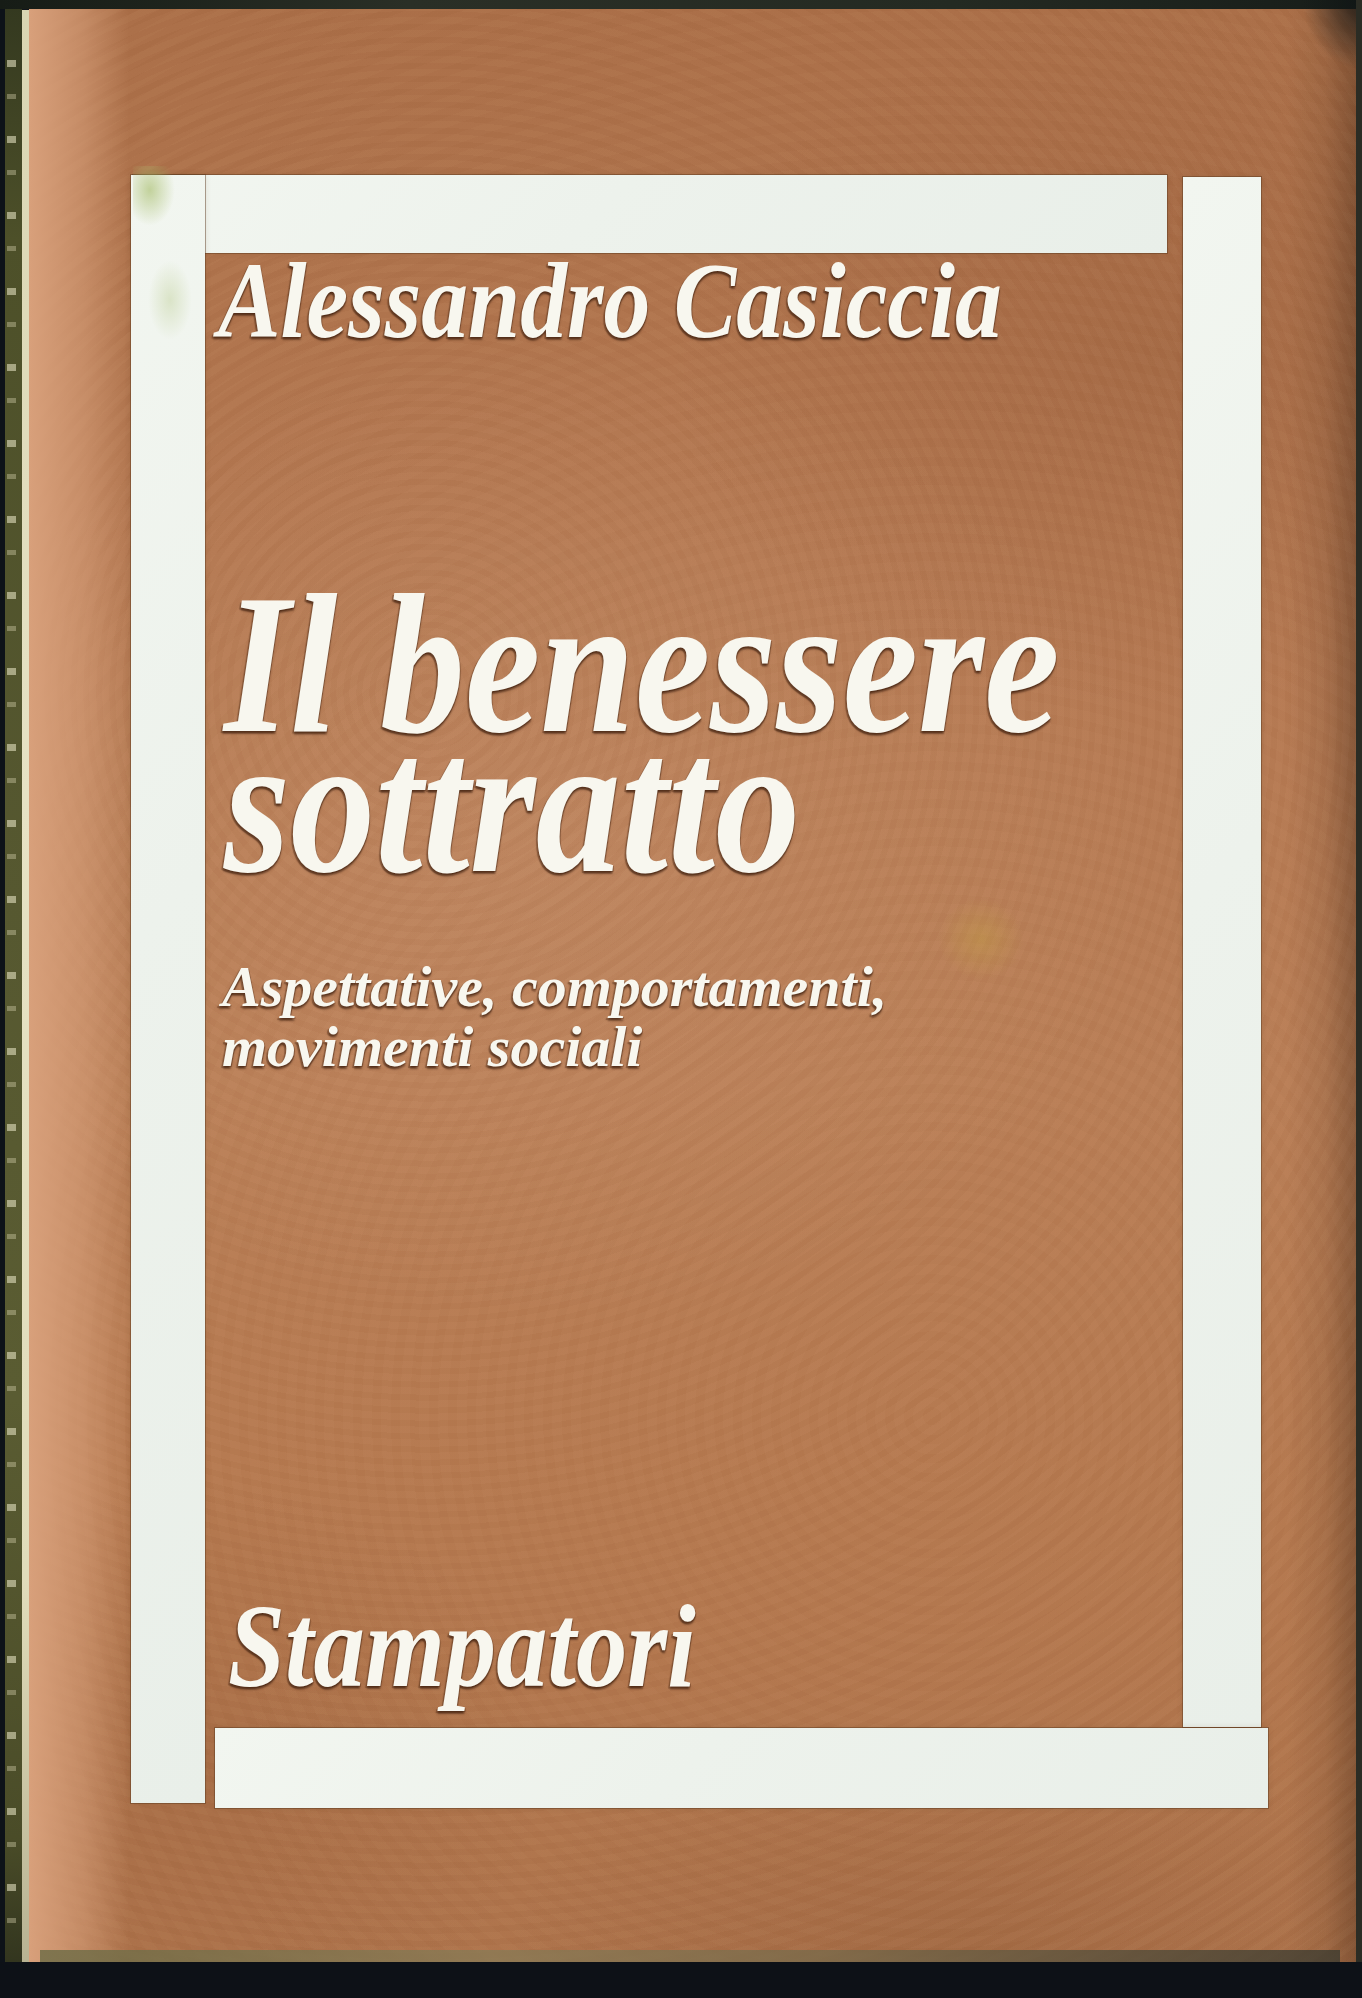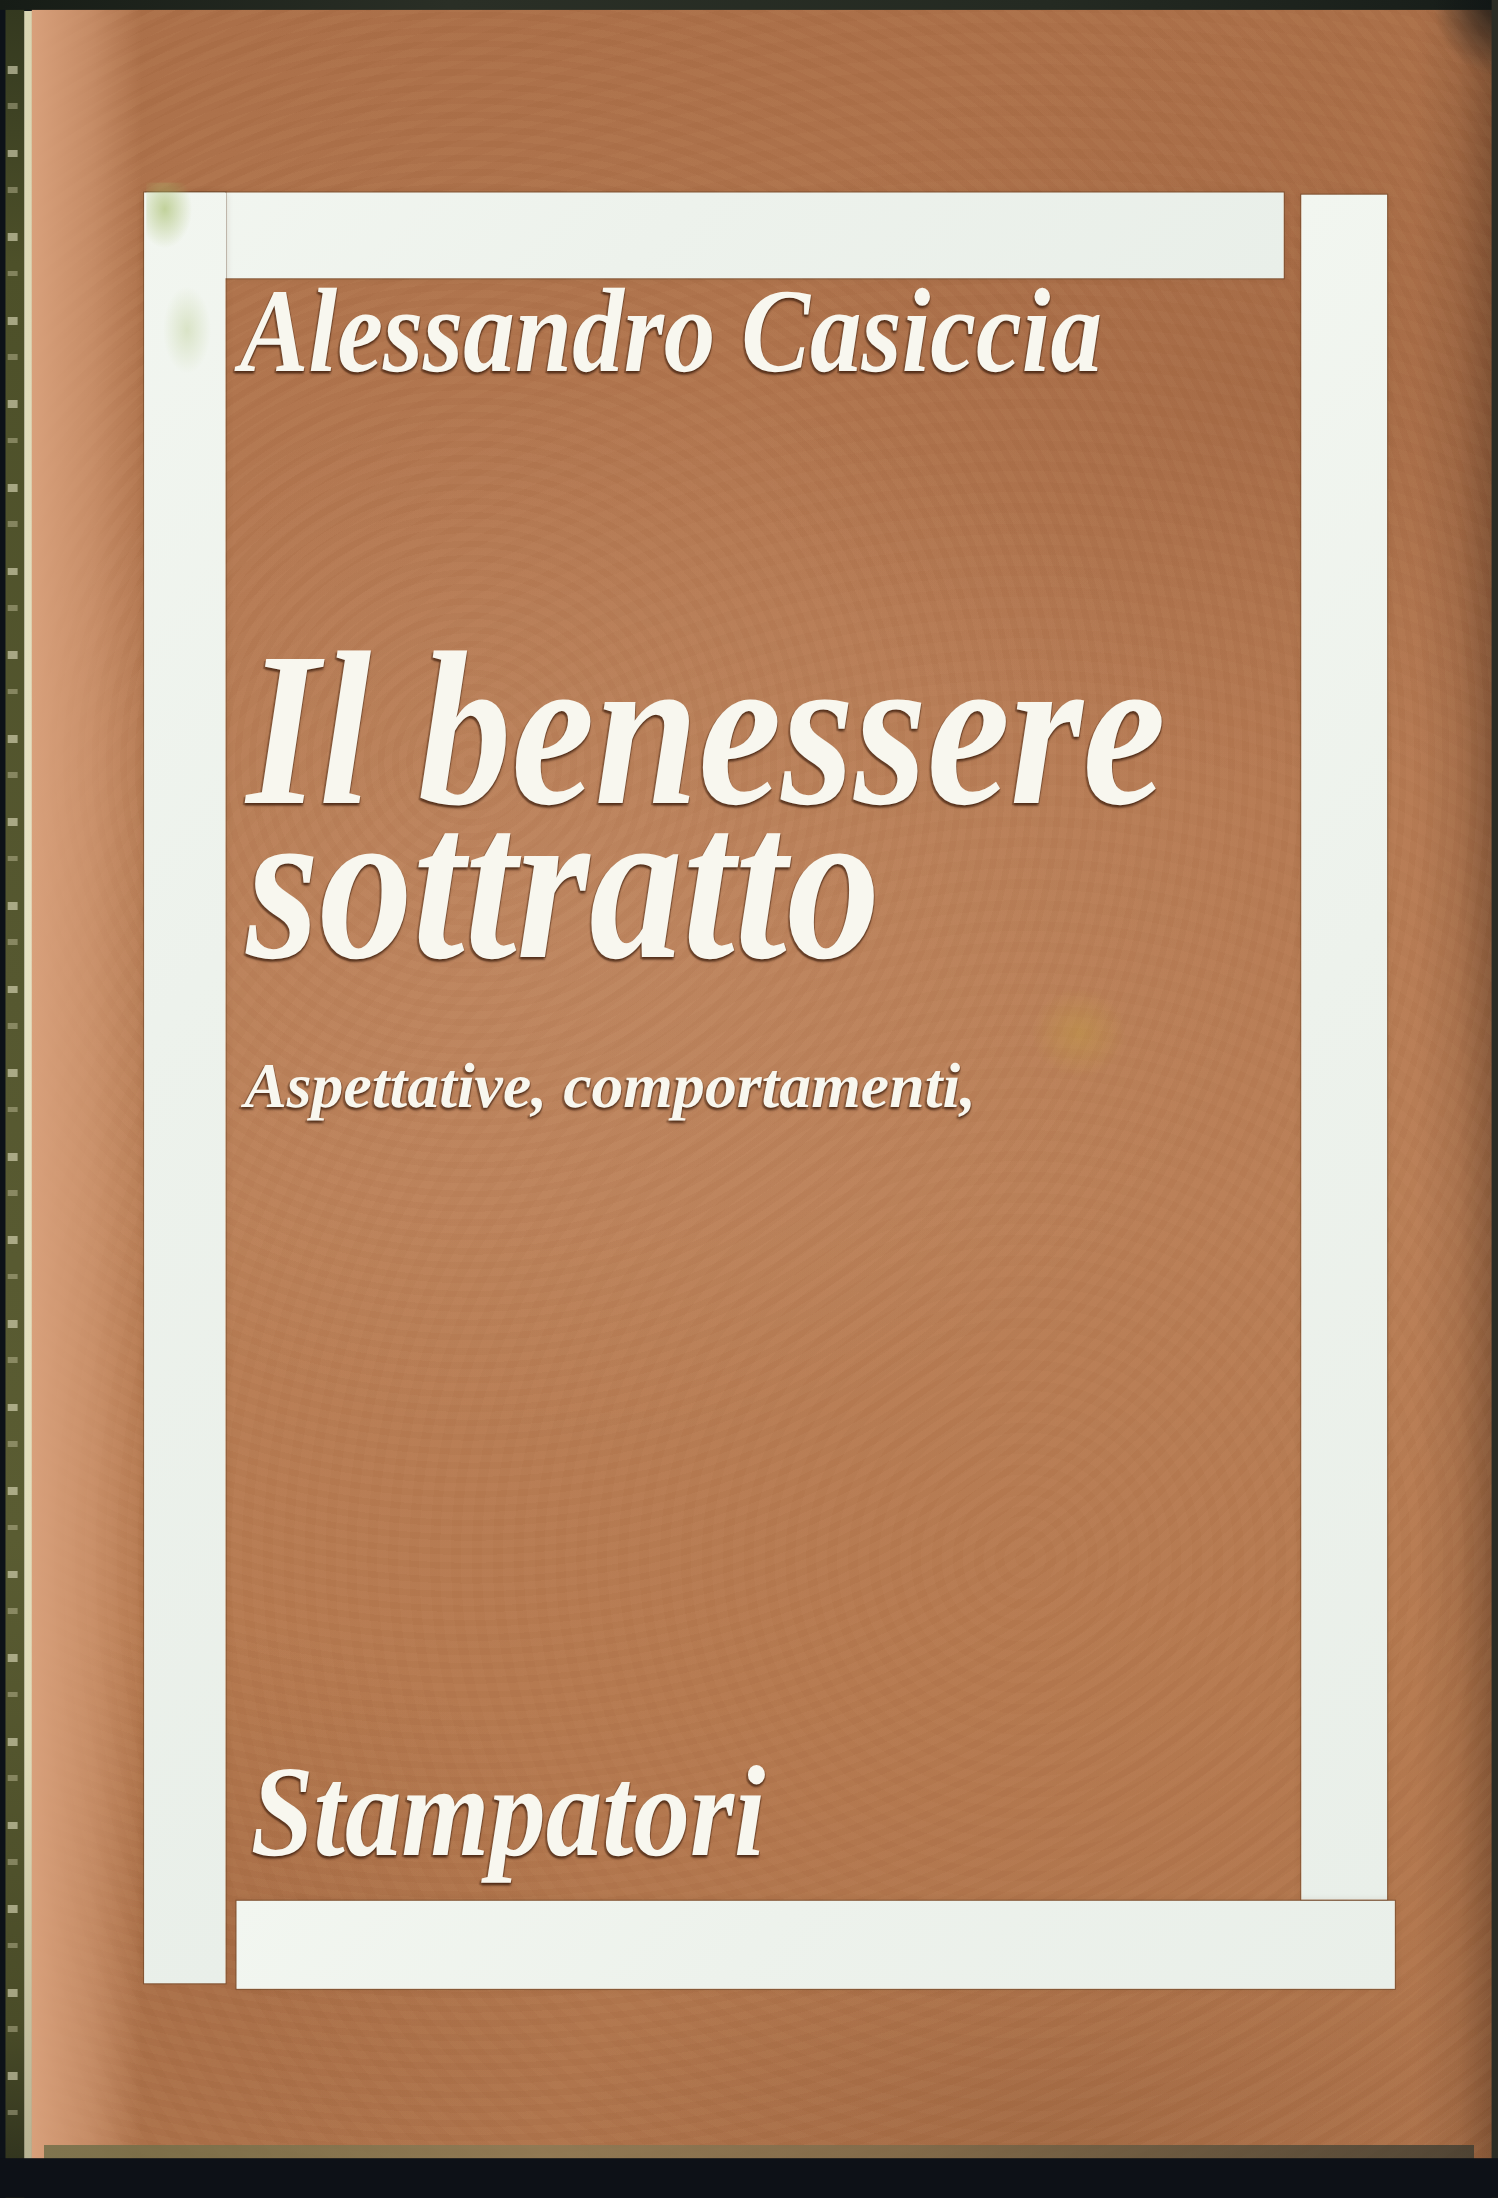--- a/index.html
+++ b/index.html
@@ -95,20 +95,21 @@
 
 <div class="abs cover-text author">Alessandro Casiccia</div>
 
 <div class="abs cover-text title">
   <div>Il benessere</div>
   <div>sottratto</div>
 </div>
 
 <div class="abs cover-text subtitle">
   <div>Aspettative, comportamenti,</div>
+  <div>movimenti sociali</div>
 </div>
 
 <div class="abs cover-text publisher">Stampatori</div>
 
 <div class="abs photo-edge-top"></div>
 <div class="abs corner-dark-tr"></div>
 <div class="abs photo-edge-right"></div>
 <div class="abs bottom-transition"></div>
 <div class="abs photo-edge-bottom"></div>
 

